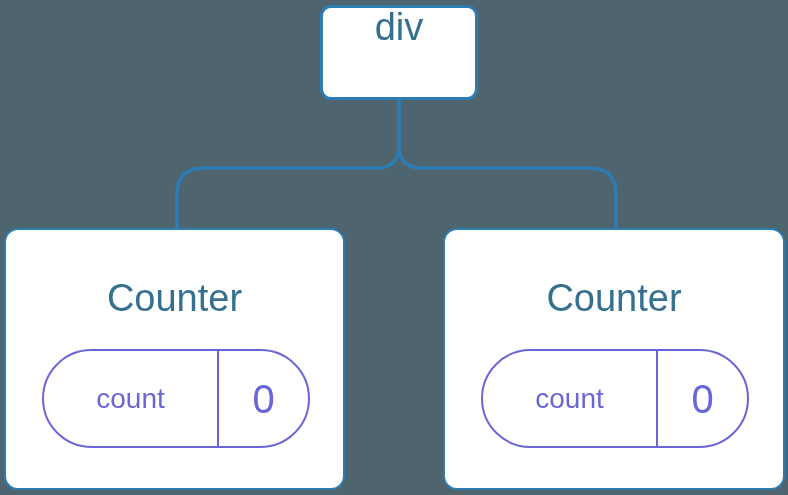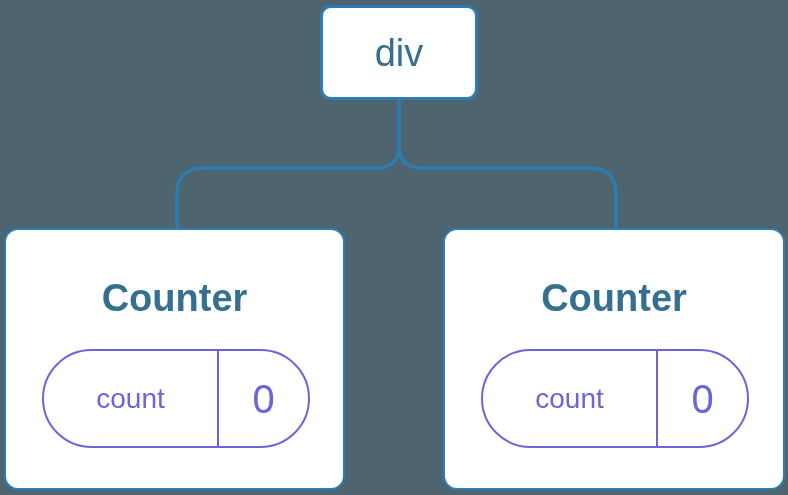--- a/index.html
+++ b/index.html
@@ -34,21 +34,20 @@
     stroke-linecap: round;
   }
   .root-node {
     position: absolute;
     left: 320px; top: 5px;
     width: 158px; height: 95px;
     background: var(--node-fill);
     border: 3px solid var(--line);
     border-radius: 11px;
     display: flex;
-    align-items: center;
     justify-content: center;
   }
   .root-label {
     font-size: 38px;
     font-weight: 500;
     color: var(--heading);
     line-height: 1;
   }
   .card {
     position: absolute;
@@ -59,21 +58,21 @@
     border-radius: 14px;
   }
   .card.left  { left: 4px; }
   .card.right { left: 443px; width: 342px; }
   .card-title {
     position: absolute;
     left: 0; top: 44px;
     width: 100%;
     text-align: center;
     font-size: 38px;
-    font-weight: 700;
+    font-weight: 400;
     color: var(--heading);
     line-height: 48px;
   }
   .state-pill {
     position: absolute;
     left: 36px; top: 119px;
     width: 268px; height: 99px;
     border: 2px solid var(--state);
     border-radius: 50px;
     display: flex;

